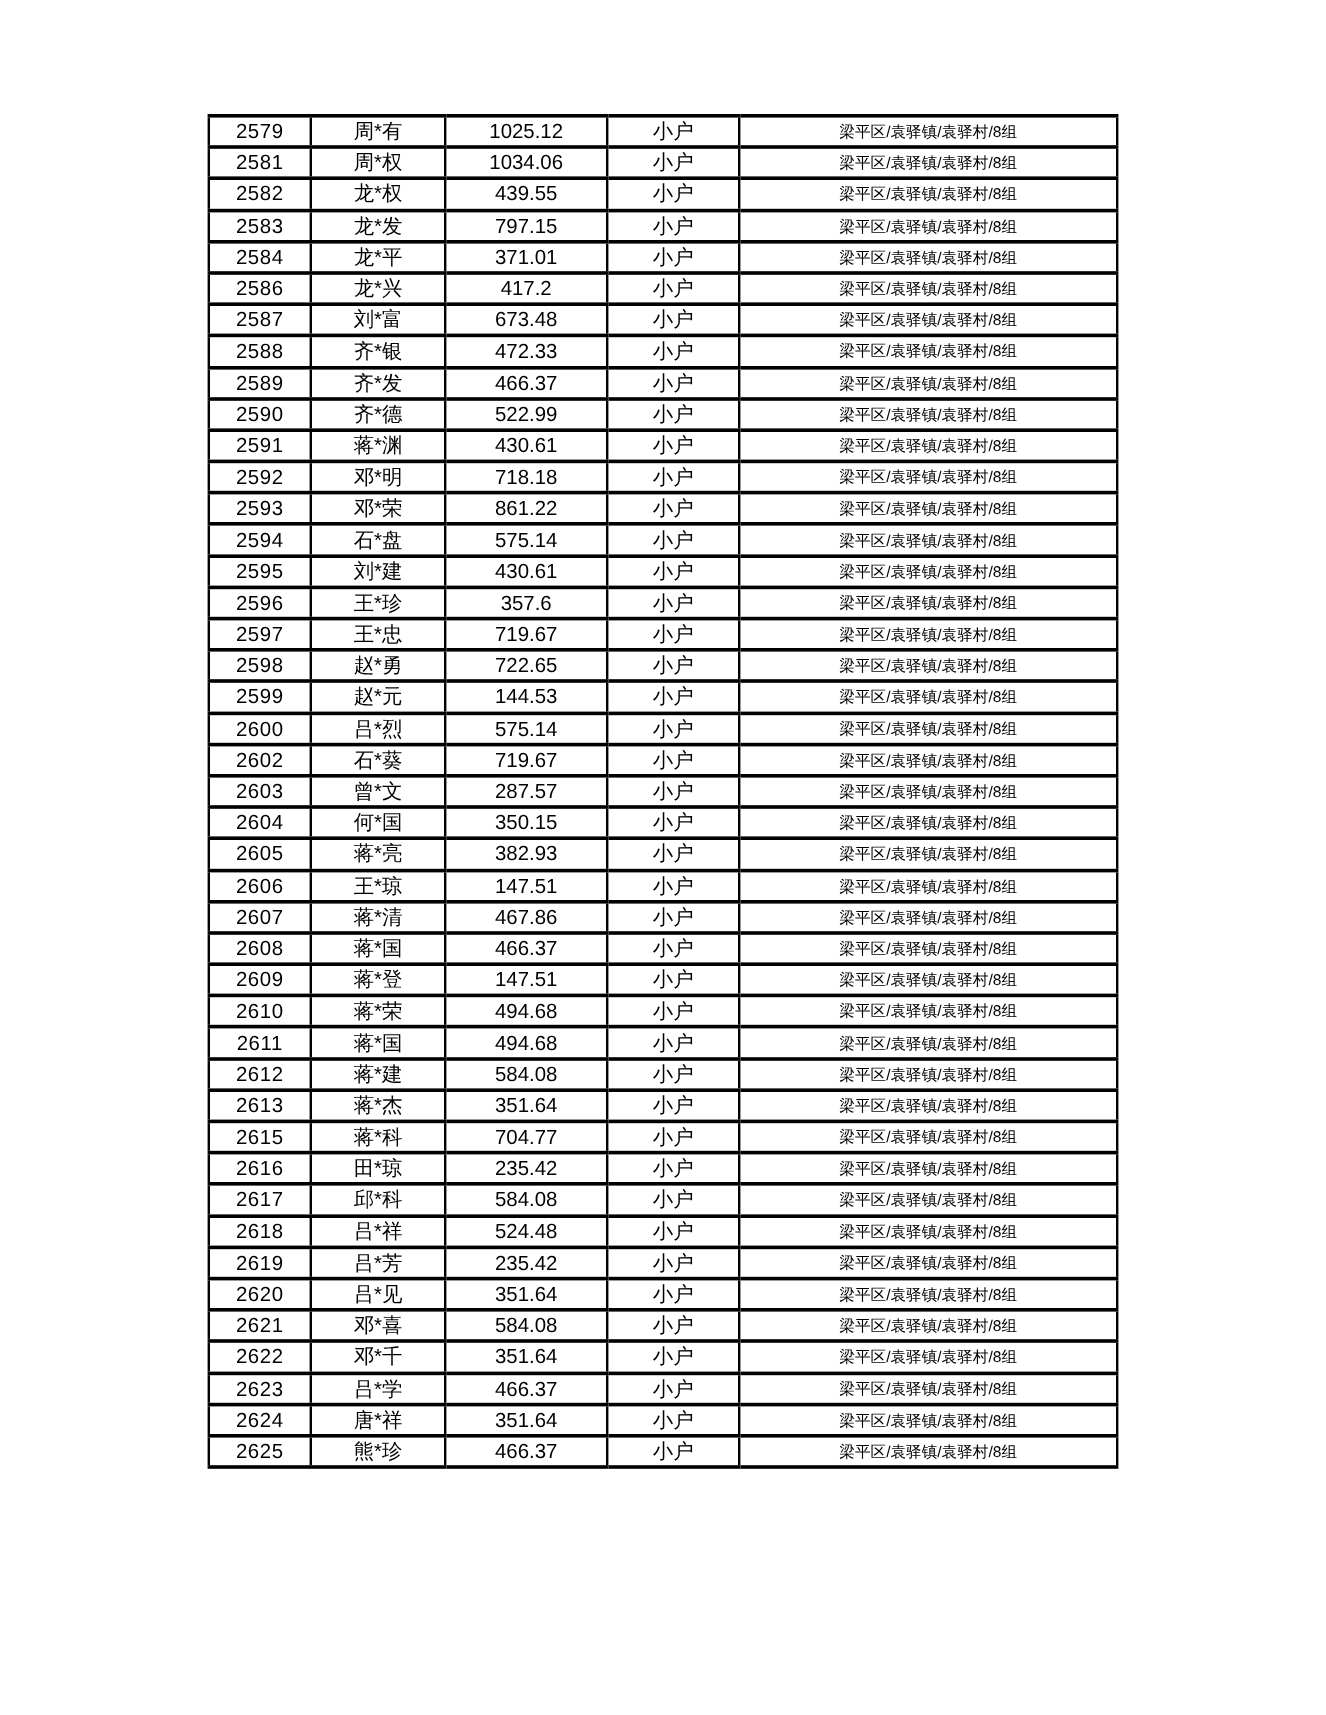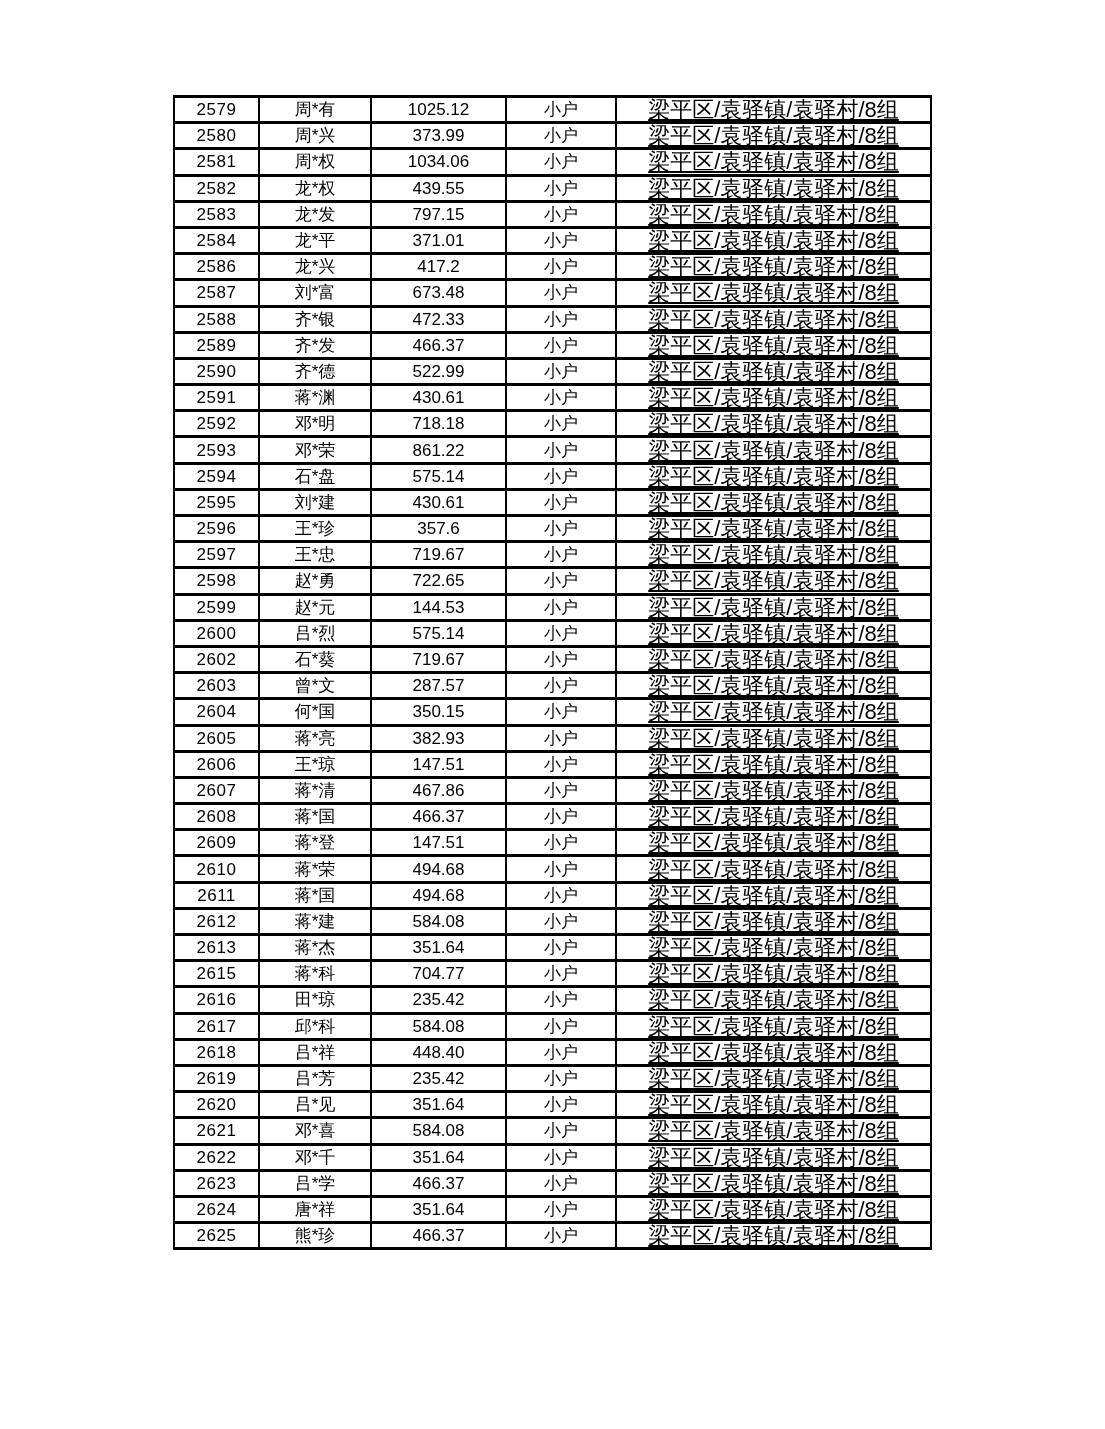--- a/index.html
+++ b/index.html
@@ -31,21 +31,21 @@
     padding: 0;
     text-align: center;
     vertical-align: middle;
     font-size: 17px;
     line-height: 23px;
     color: #000000;
     white-space: nowrap;
     overflow: hidden;
   }
   .data-table td.cell-serial-number   { letter-spacing: 0.5px; }
-  .data-table td.cell-location        { font-size: 22px; text-decoration: underline; }
+  .data-table td.cell-location        { font-size: 13px; }
 </style>
 </head>
 <body>
 
 <div class="page">
   <table class="data-table">
     <colgroup>
       <col style="width:85px">
       <col style="width:112px">
       <col style="width:135px">
@@ -54,27 +54,20 @@
     </colgroup>
     <tbody>
         <tr>
           <td class="cell-serial-number">2579</td>
           <td class="cell-masked-name">周*有</td>
           <td class="cell-area-value">1025.12</td>
           <td class="cell-household-type">小户</td>
           <td class="cell-location">梁平区/袁驿镇/袁驿村/8组</td>
         </tr>
         <tr>
-          <td class="cell-serial-number">2580</td>
-          <td class="cell-masked-name">周*兴</td>
-          <td class="cell-area-value">373.99</td>
-          <td class="cell-household-type">小户</td>
-          <td class="cell-location">梁平区/袁驿镇/袁驿村/8组</td>
-        </tr>
-        <tr>
           <td class="cell-serial-number">2581</td>
           <td class="cell-masked-name">周*权</td>
           <td class="cell-area-value">1034.06</td>
           <td class="cell-household-type">小户</td>
           <td class="cell-location">梁平区/袁驿镇/袁驿村/8组</td>
         </tr>
         <tr>
           <td class="cell-serial-number">2582</td>
           <td class="cell-masked-name">龙*权</td>
           <td class="cell-area-value">439.55</td>
@@ -301,21 +294,21 @@
         <tr>
           <td class="cell-serial-number">2617</td>
           <td class="cell-masked-name">邱*科</td>
           <td class="cell-area-value">584.08</td>
           <td class="cell-household-type">小户</td>
           <td class="cell-location">梁平区/袁驿镇/袁驿村/8组</td>
         </tr>
         <tr>
           <td class="cell-serial-number">2618</td>
           <td class="cell-masked-name">吕*祥</td>
-          <td class="cell-area-value">448.40</td>
+          <td class="cell-area-value">524.48</td>
           <td class="cell-household-type">小户</td>
           <td class="cell-location">梁平区/袁驿镇/袁驿村/8组</td>
         </tr>
         <tr>
           <td class="cell-serial-number">2619</td>
           <td class="cell-masked-name">吕*芳</td>
           <td class="cell-area-value">235.42</td>
           <td class="cell-household-type">小户</td>
           <td class="cell-location">梁平区/袁驿镇/袁驿村/8组</td>
         </tr>

